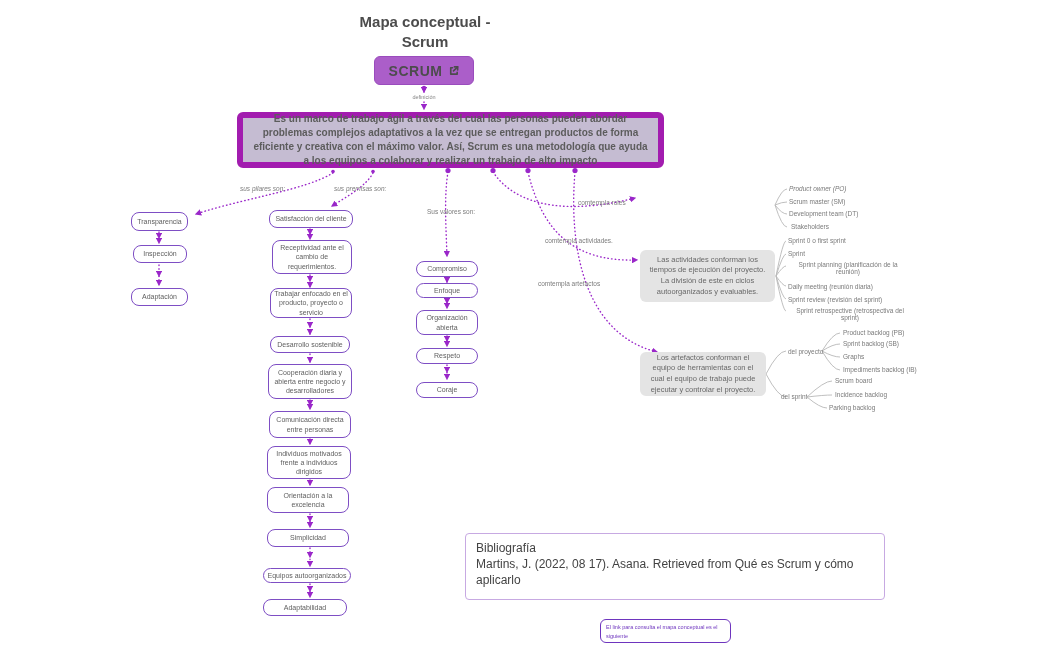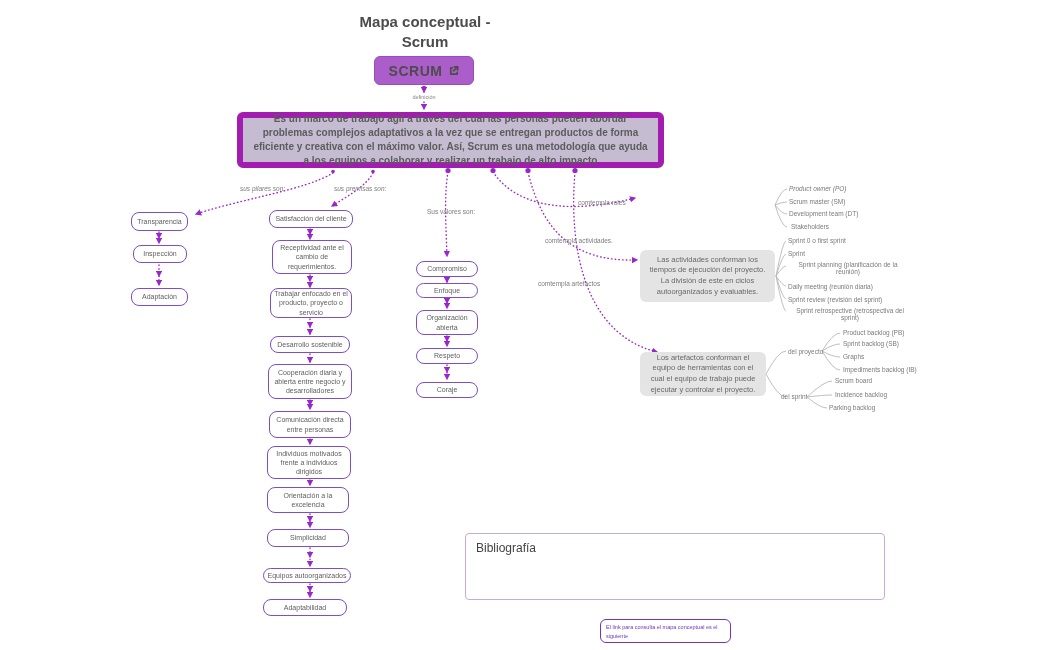--- a/index.html
+++ b/index.html
@@ -195,17 +195,18 @@
   <div class="abs leaf" style="left:843px;top:340px;">Sprint backlog (SB)</div>
   <div class="abs leaf" style="left:843px;top:353px;">Graphs</div>
   <div class="abs leaf" style="left:843px;top:366px;">Impediments backlog (IB)</div>
 
   <div class="abs leaf" style="left:835px;top:377px;">Scrum board</div>
   <div class="abs leaf" style="left:835px;top:391px;">Incidence backlog</div>
   <div class="abs leaf" style="left:829px;top:404px;">Parking backlog</div>
 
   <div class="abs bib" style="left:465px;top:533px;">
     <div>Bibliografía</div>
+    <div>Martins, J. (2022, 08 17). Asana. Retrieved from Qué es Scrum y cómo aplicarlo</div>
   </div>
 
   <div class="abs linknote" style="left:600px;top:619px;">El link para consulta el mapa conceptual es el siguiente</div>
 
 </div>
 
 </body></html>

